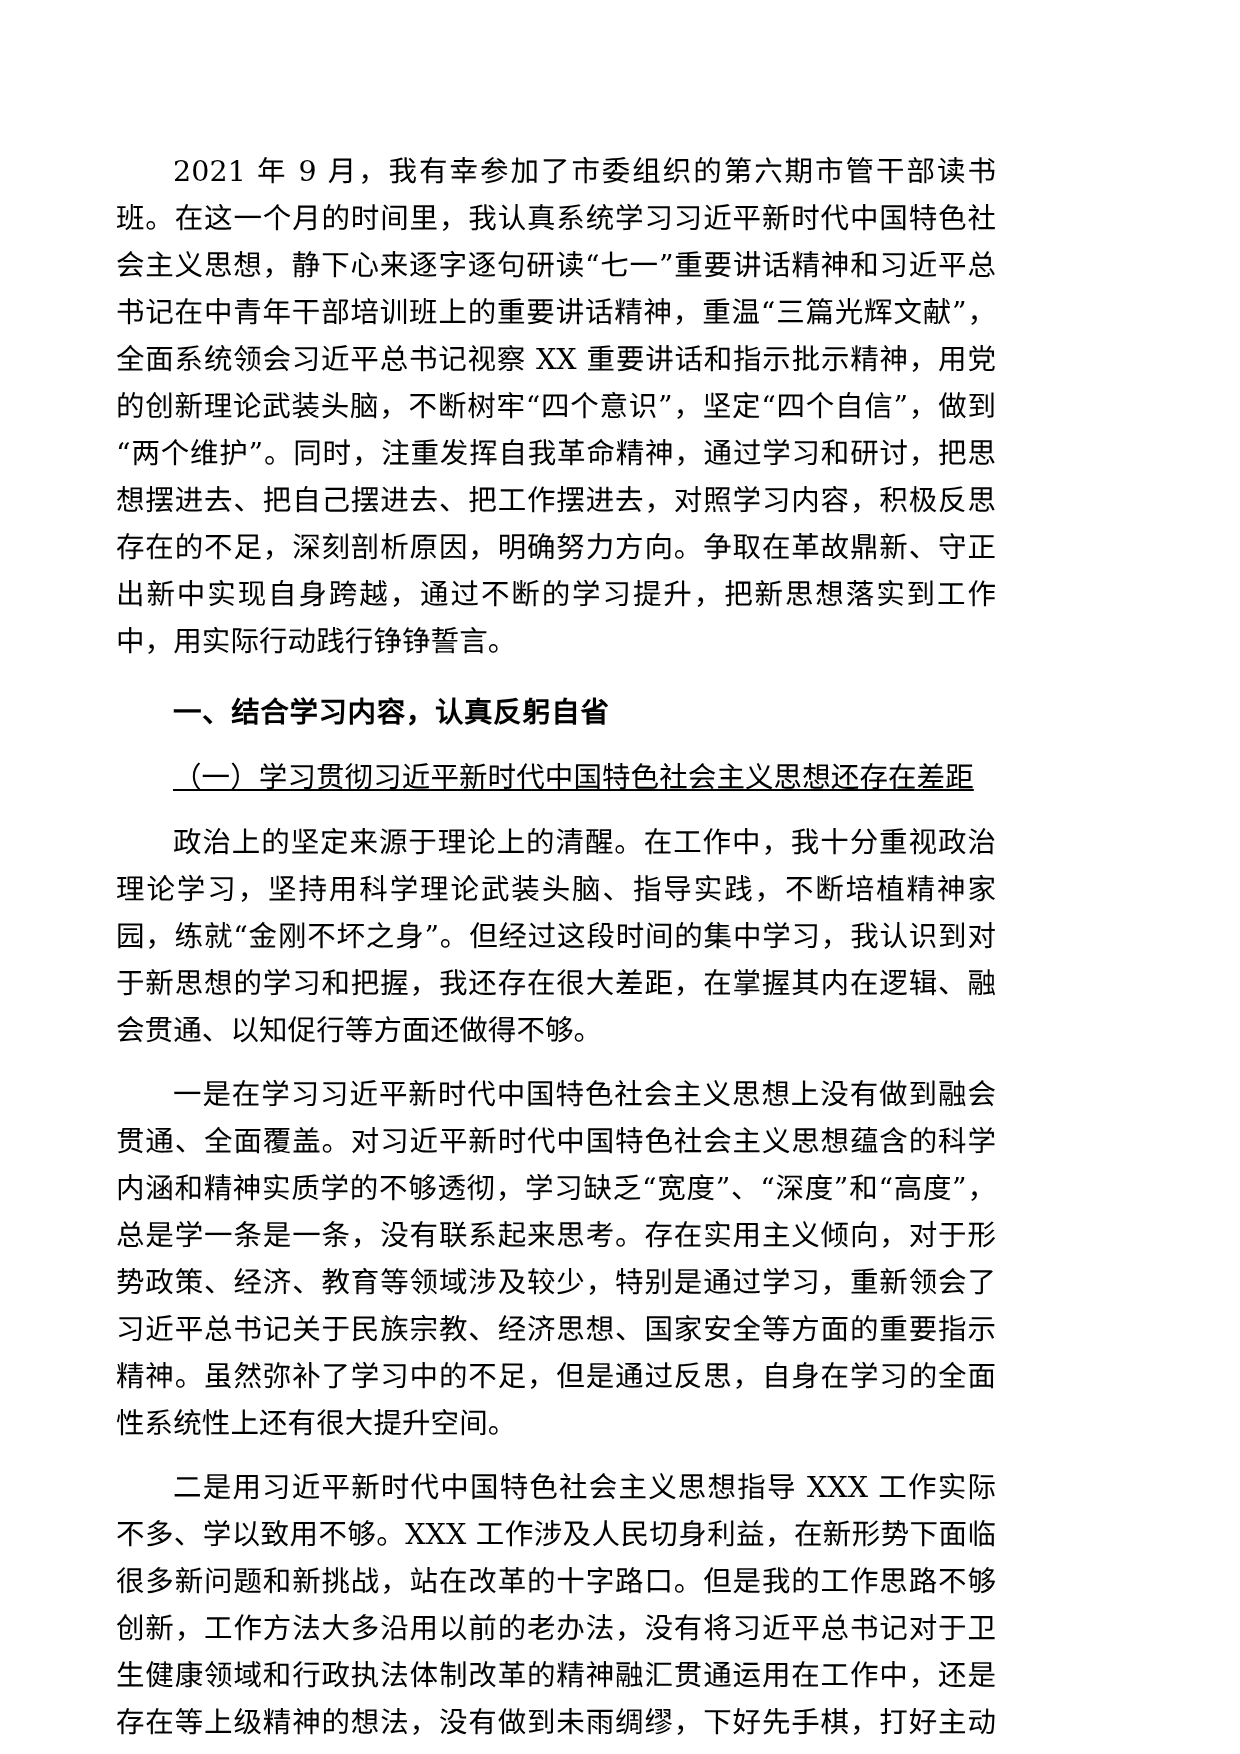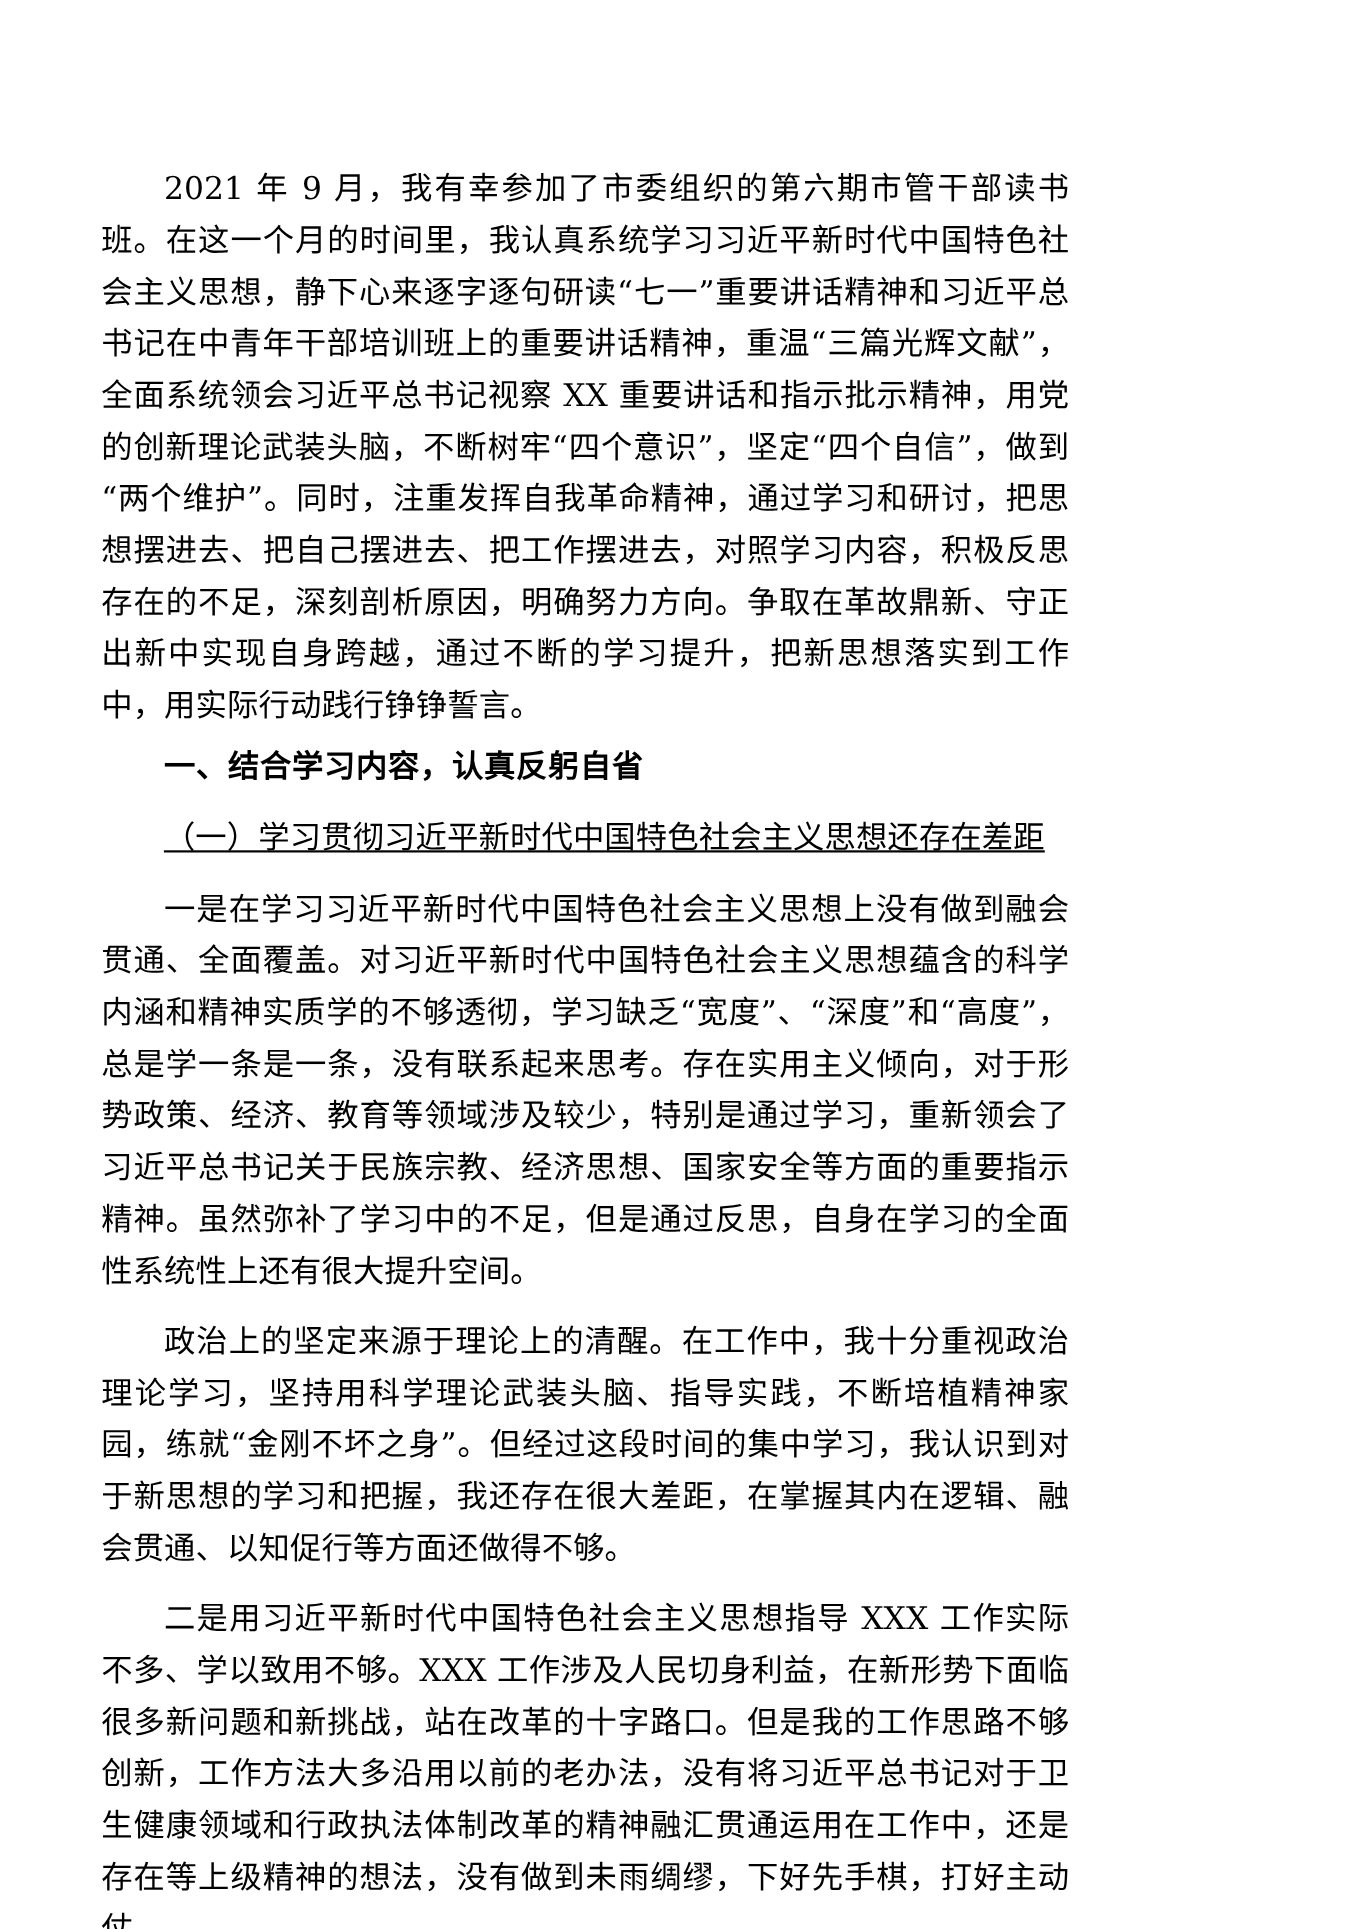--- a/index.html
+++ b/index.html
@@ -13,21 +13,21 @@
     height: 1754px;
     font-family: "DejaVu Serif", "Liberation Serif", serif;
     color: #000000;
     -webkit-font-smoothing: none;
   }
   .page {
     position: relative;
     width: 1240px;
     height: 1754px;
     box-sizing: border-box;
-    padding: 148px 180px 0 92px;
+    padding: 148px 180px 0 116px;
     background: #ffffff;
   }
   .doc-body {
     width: 880px;
   }
   
   .para {
     margin: 0 0 2px 0;
     font-size: 28.5px;
     line-height: 47px;
@@ -59,35 +59,35 @@
     text-indent: 2em;
     letter-spacing: 0.1px;
     text-decoration: underline;
   }
   .heading-1 + .para,
   .heading-2 + .para {
     margin-top: 18px;
   }
   .para + .heading-1,
   .para + .heading-2 {
-    margin-top: 8px;
+    margin-top: 24px;
   }
 </style>
 </head>
 <body>
 
 <div class="page">
   <div class="doc-body">
 
     <p class="para">2021 年 9 月，我有幸参加了市委组织的第六期市管干部读书班。在这一个月的时间里，我认真系统学习习近平新时代中国特色社会主义思想，静下心来逐字逐句研读“七一”重要讲话精神和习近平总书记在中青年干部培训班上的重要讲话精神，重温“三篇光辉文献”，全面系统领会习近平总书记视察 XX 重要讲话和指示批示精神，用党的创新理论武装头脑，不断树牢“四个意识”，坚定“四个自信”，做到“两个维护”。同时，注重发挥自我革命精神，通过学习和研讨，把思想摆进去、把自己摆进去、把工作摆进去，对照学习内容，积极反思存在的不足，深刻剖析原因，明确努力方向。争取在革故鼎新、守正出新中实现自身跨越，通过不断的学习提升，把新思想落实到工作中，用实际行动践行铮铮誓言。</p>
 
     <p class="heading-1">一、结合学习内容，认真反躬自省</p>
 
     <p class="heading-2">（一）学习贯彻习近平新时代中国特色社会主义思想还存在差距</p>
 
+    <p class="para">政治上的坚定来源于理论上的清醒。在工作中，我十分重视政治理论学习，坚持用科学理论武装头脑、指导实践，不断培植精神家园，练就“金刚不坏之身”。但经过这段时间的集中学习，我认识到对于新思想的学习和把握，我还存在很大差距，在掌握其内在逻辑、融会贯通、以知促行等方面还做得不够。</p>
+
     <p class="para">一是在学习习近平新时代中国特色社会主义思想上没有做到融会贯通、全面覆盖。对习近平新时代中国特色社会主义思想蕴含的科学内涵和精神实质学的不够透彻，学习缺乏“宽度”、“深度”和“高度”，总是学一条是一条，没有联系起来思考。存在实用主义倾向，对于形势政策、经济、教育等领域涉及较少，特别是通过学习，重新领会了习近平总书记关于民族宗教、经济思想、国家安全等方面的重要指示精神。虽然弥补了学习中的不足，但是通过反思，自身在学习的全面性系统性上还有很大提升空间。</p>
-
-    <p class="para">政治上的坚定来源于理论上的清醒。在工作中，我十分重视政治理论学习，坚持用科学理论武装头脑、指导实践，不断培植精神家园，练就“金刚不坏之身”。但经过这段时间的集中学习，我认识到对于新思想的学习和把握，我还存在很大差距，在掌握其内在逻辑、融会贯通、以知促行等方面还做得不够。</p>
 
     <p class="para">二是用习近平新时代中国特色社会主义思想指导 XXX 工作实际不多、学以致用不够。XXX 工作涉及人民切身利益，在新形势下面临很多新问题和新挑战，站在改革的十字路口。但是我的工作思路不够创新，工作方法大多沿用以前的老办法，没有将习近平总书记对于卫生健康领域和行政执法体制改革的精神融汇贯通运用在工作中，还是存在等上级精神的想法，没有做到未雨绸缪，下好先手棋，打好主动仗。</p>
 
   </div>
 </div>
 
 </body></html>

